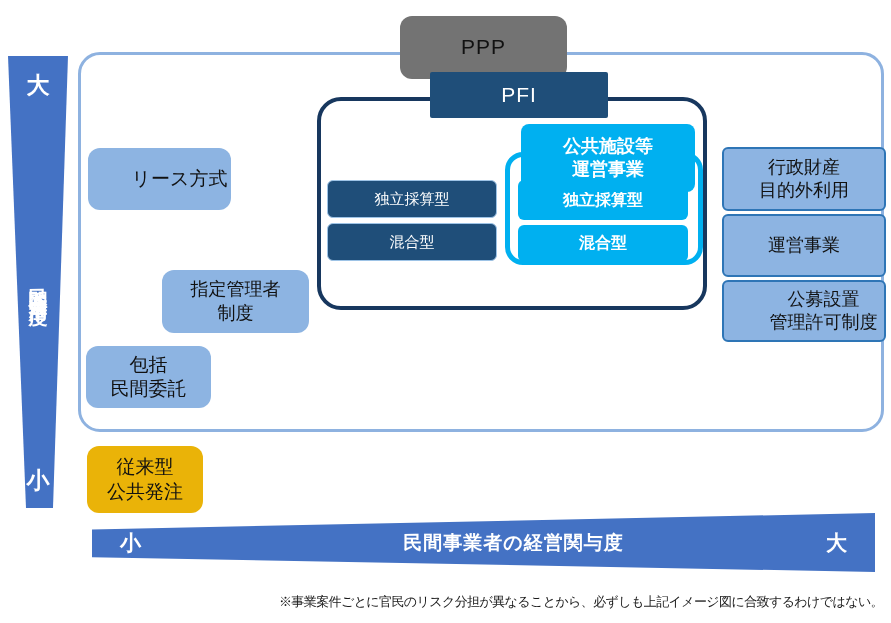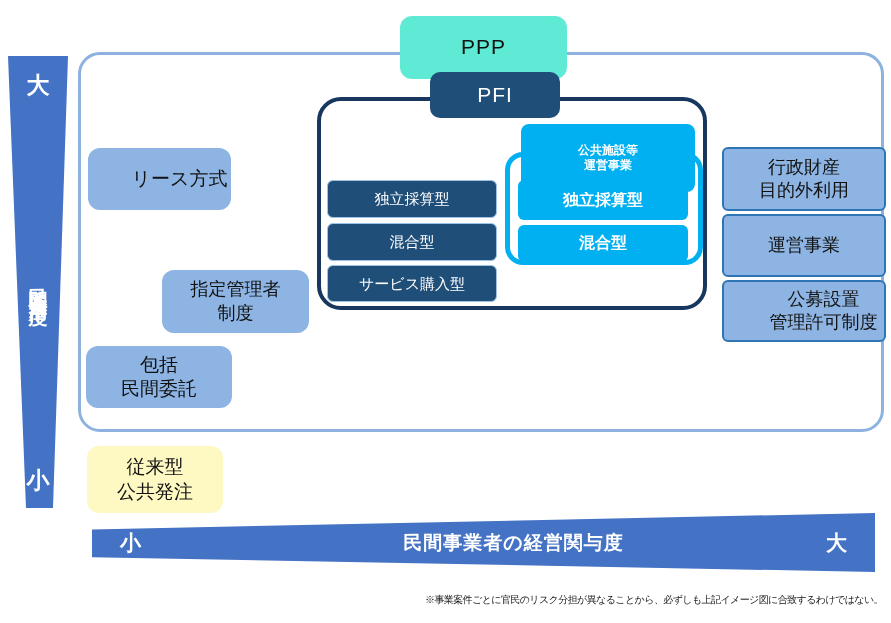--- a/index.html
+++ b/index.html
@@ -24,27 +24,27 @@
   }
   
   .ppp-outline {
     left: 78px; top: 52px; width: 806px; height: 380px;
     border: 3px solid #8EB2E0; border-radius: 22px;
     background: transparent; z-index: 1;
   }
   
   .ppp-title {
     left: 400px; top: 16px; width: 167px; height: 63px;
-    background: #5eead4; border-radius: 12px;
+    background: #737373; border-radius: 12px;
     color: #111; font-size: 21px; letter-spacing: 1px; z-index: 6;
   }
   
   .pfi-title {
-    left: 430px; top: 72px; width: 130px; height: 46px;
-    background: #1F4E79; border-radius: 10px;
+    left: 430px; top: 72px; width: 178px; height: 46px;
+    background: #1F4E79; border-radius: 2px;
     color: #fff; font-size: 21px; letter-spacing: 1px; z-index: 6;
   }
   
   .pfi-outline {
     left: 317px; top: 97px; width: 390px; height: 213px;
     border: 4px solid #17375E; border-radius: 24px;
     background: transparent; z-index: 2;
   }
   
   .dark-box {
@@ -57,50 +57,50 @@
   .dark-box.b3 { top: 265px; height: 37px; }
   
   .op-outline {
     left: 505px; top: 152px; width: 198px; height: 113px;
     border: 5px solid #00B0F0; border-radius: 18px;
     background: #ffffff; z-index: 2;
   }
   .op-title {
     left: 521px; top: 124px; width: 174px; height: 68px;
     background: #00B0F0; border-radius: 8px;
-    color: #fff; font-size: 12px; font-weight: bold; z-index: 5;
+    color: #fff; font-size: 18px; font-weight: bold; z-index: 5;
   }
   .cyan-box {
     left: 518px; width: 170px;
     background: #00B0F0; border-radius: 6px;
     color: #fff; font-size: 16px; font-weight: bold; z-index: 4;
   }
   .cyan-box.b1 { top: 180px; height: 40px; }
   .cyan-box.b2 { top: 225px; height: 37px; }
   
   .lite-box {
     background: #8DB4E2; border-radius: 12px;
     color: #111; z-index: 3;
   }
   .lease { left: 88px; top: 148px; width: 143px; height: 62px; font-size: 19px; padding-left: 40px; }
   .designated { left: 162px; top: 270px; width: 147px; height: 63px; font-size: 18px; }
-  .comprehensive { left: 86px; top: 346px; width: 146px; height: 62px; font-size: 19px; }
+  .comprehensive { left: 86px; top: 346px; width: 125px; height: 62px; font-size: 19px; }
   
   .right-box {
     left: 722px; width: 164px;
     background: #8DB4E2; border: 2px solid #2E75B6; border-radius: 6px;
     color: #111; font-size: 18px; z-index: 3;
   }
   .right-box.r1 { top: 147px; height: 64px; }
   .right-box.r2 { top: 214px; height: 63px; }
   .right-box.r3 { top: 280px; height: 62px; padding-left: 39px; }
   
   .conventional {
-    left: 87px; top: 446px; width: 136px; height: 67px;
-    background: #fef9c3; border-radius: 12px;
+    left: 87px; top: 446px; width: 116px; height: 67px;
+    background: #eab308; border-radius: 12px;
     color: #111; font-size: 19px; z-index: 3;
   }
   
   .v-axis {
     left: 8px; top: 56px; width: 60px; height: 452px;
     background: #4472C4;
     clip-path: polygon(0 0, 100% 0, 75% 100%, 30% 100%);
     display: flex; flex-direction: column; align-items: center;
     justify-content: space-between;
     padding: 14px 0 12px 0;
@@ -117,21 +117,21 @@
     background: #4472C4;
     clip-path: polygon(0 28%, 100% 0, 100% 100%, 0 75%);
     display: flex; align-items: center; justify-content: space-between;
     padding: 0 28px; color: #fff; z-index: 2;
   }
   .h-axis .end-label { font-size: 21px; font-weight: bold; }
   .h-axis .axis-label { font-size: 19px; font-weight: bold; letter-spacing: 1px; margin-left: 60px; }
   
   .note {
     position: absolute; right: 8px; top: 593px;
-    font-size: 10px; color: #1a1a1a; letter-spacing: -0.6px;
+    font-size: 13px; color: #1a1a1a; letter-spacing: -0.6px;
     white-space: nowrap; z-index: 2;
   }
 </style>
 </head>
 <body>
 
 <div class="canvas">
 
   <div class="abs v-axis">
     <span class="end-label">大</span>
@@ -139,21 +139,20 @@
     <span class="end-label">小</span>
   </div>
 
   <div class="abs ppp-outline"></div>
   <div class="box ppp-title">PPP</div>
 
   <div class="abs pfi-outline"></div>
   <div class="box pfi-title">PFI</div>
   <div class="box dark-box b1">独立採算型</div>
   <div class="box dark-box b2">混合型</div>
-  <div class="box dark-box b3">サービス購入型</div>
 
   <div class="abs op-outline"></div>
   <div class="box op-title">公共施設等
 運営事業</div>
   <div class="box cyan-box b1">独立採算型</div>
   <div class="box cyan-box b2">混合型</div>
 
   <div class="box lite-box lease">リース方式</div>
   <div class="box lite-box designated">指定管理者
 制度</div>

